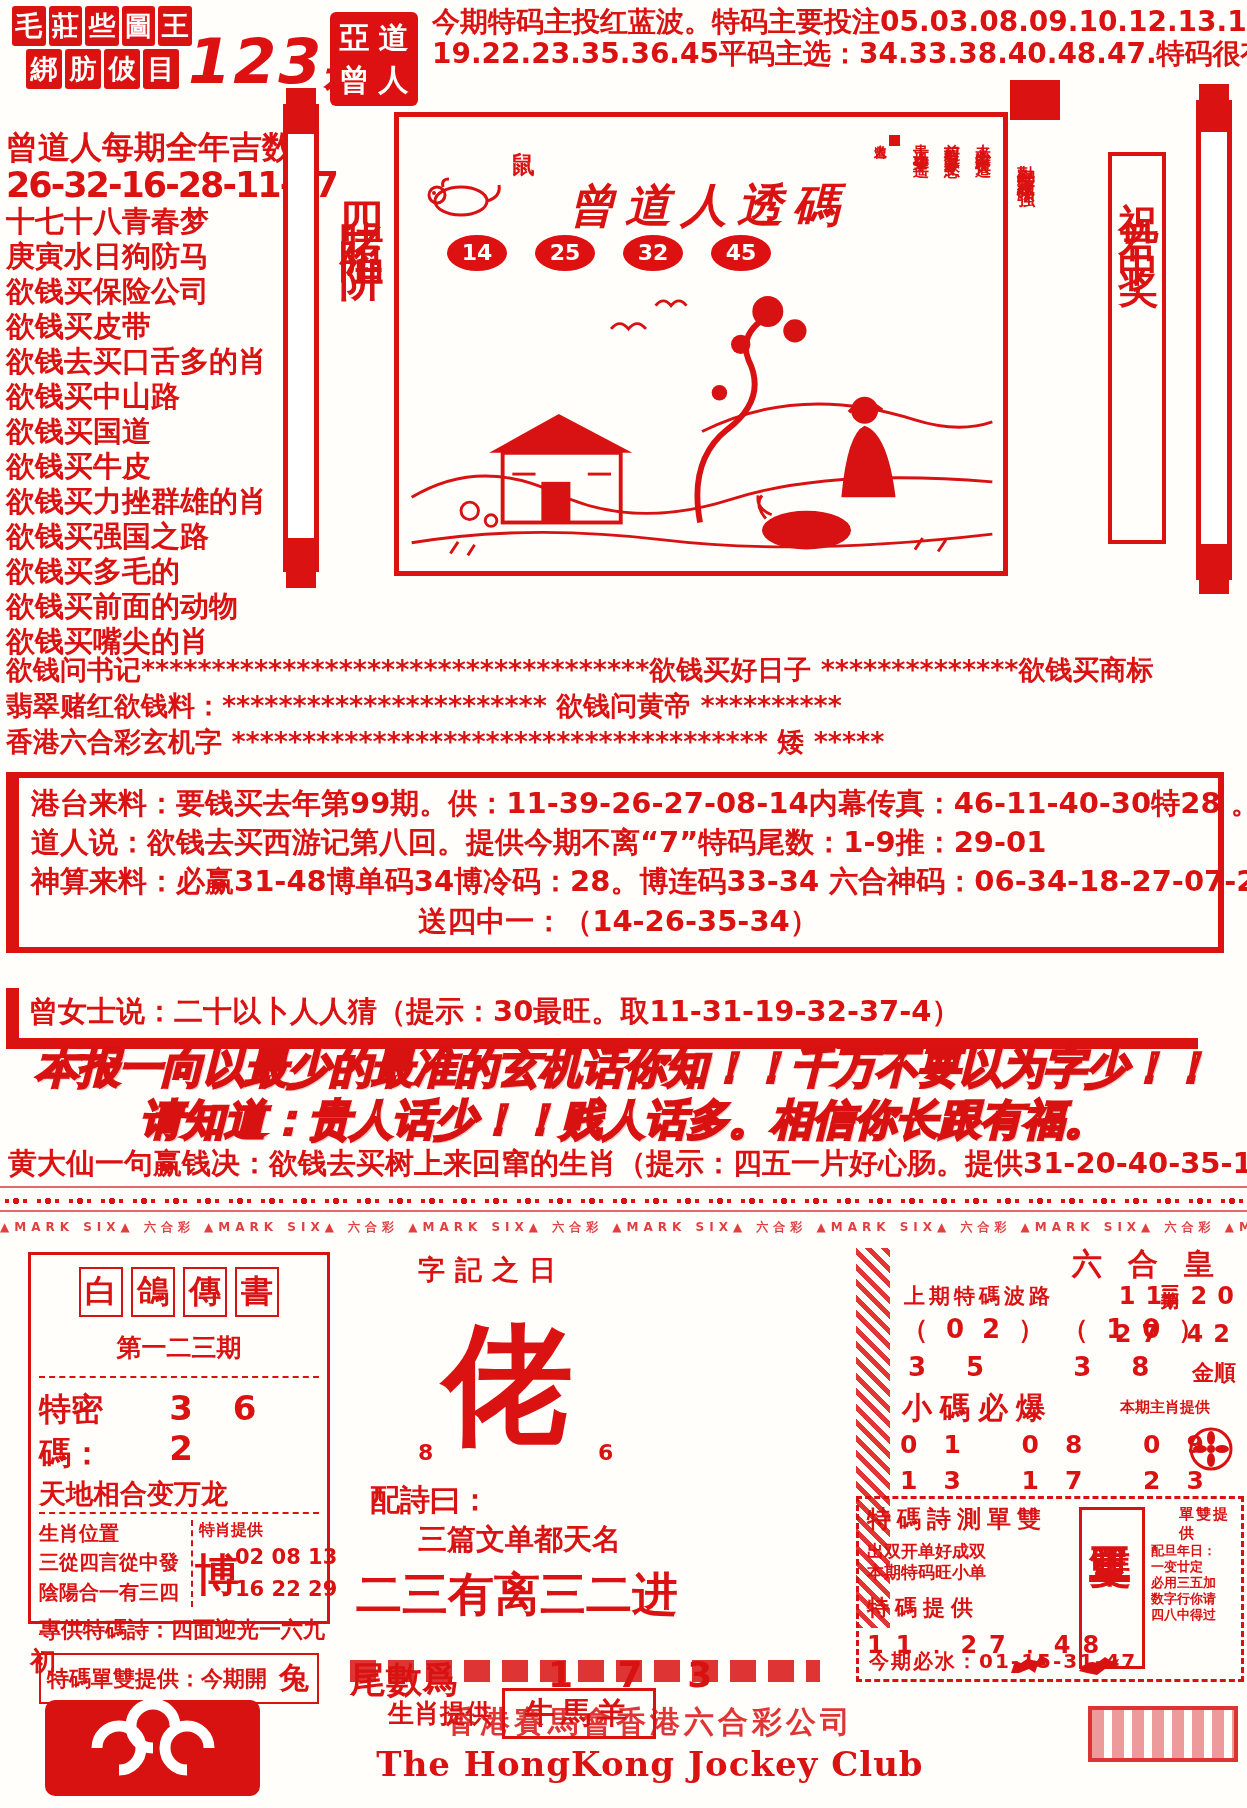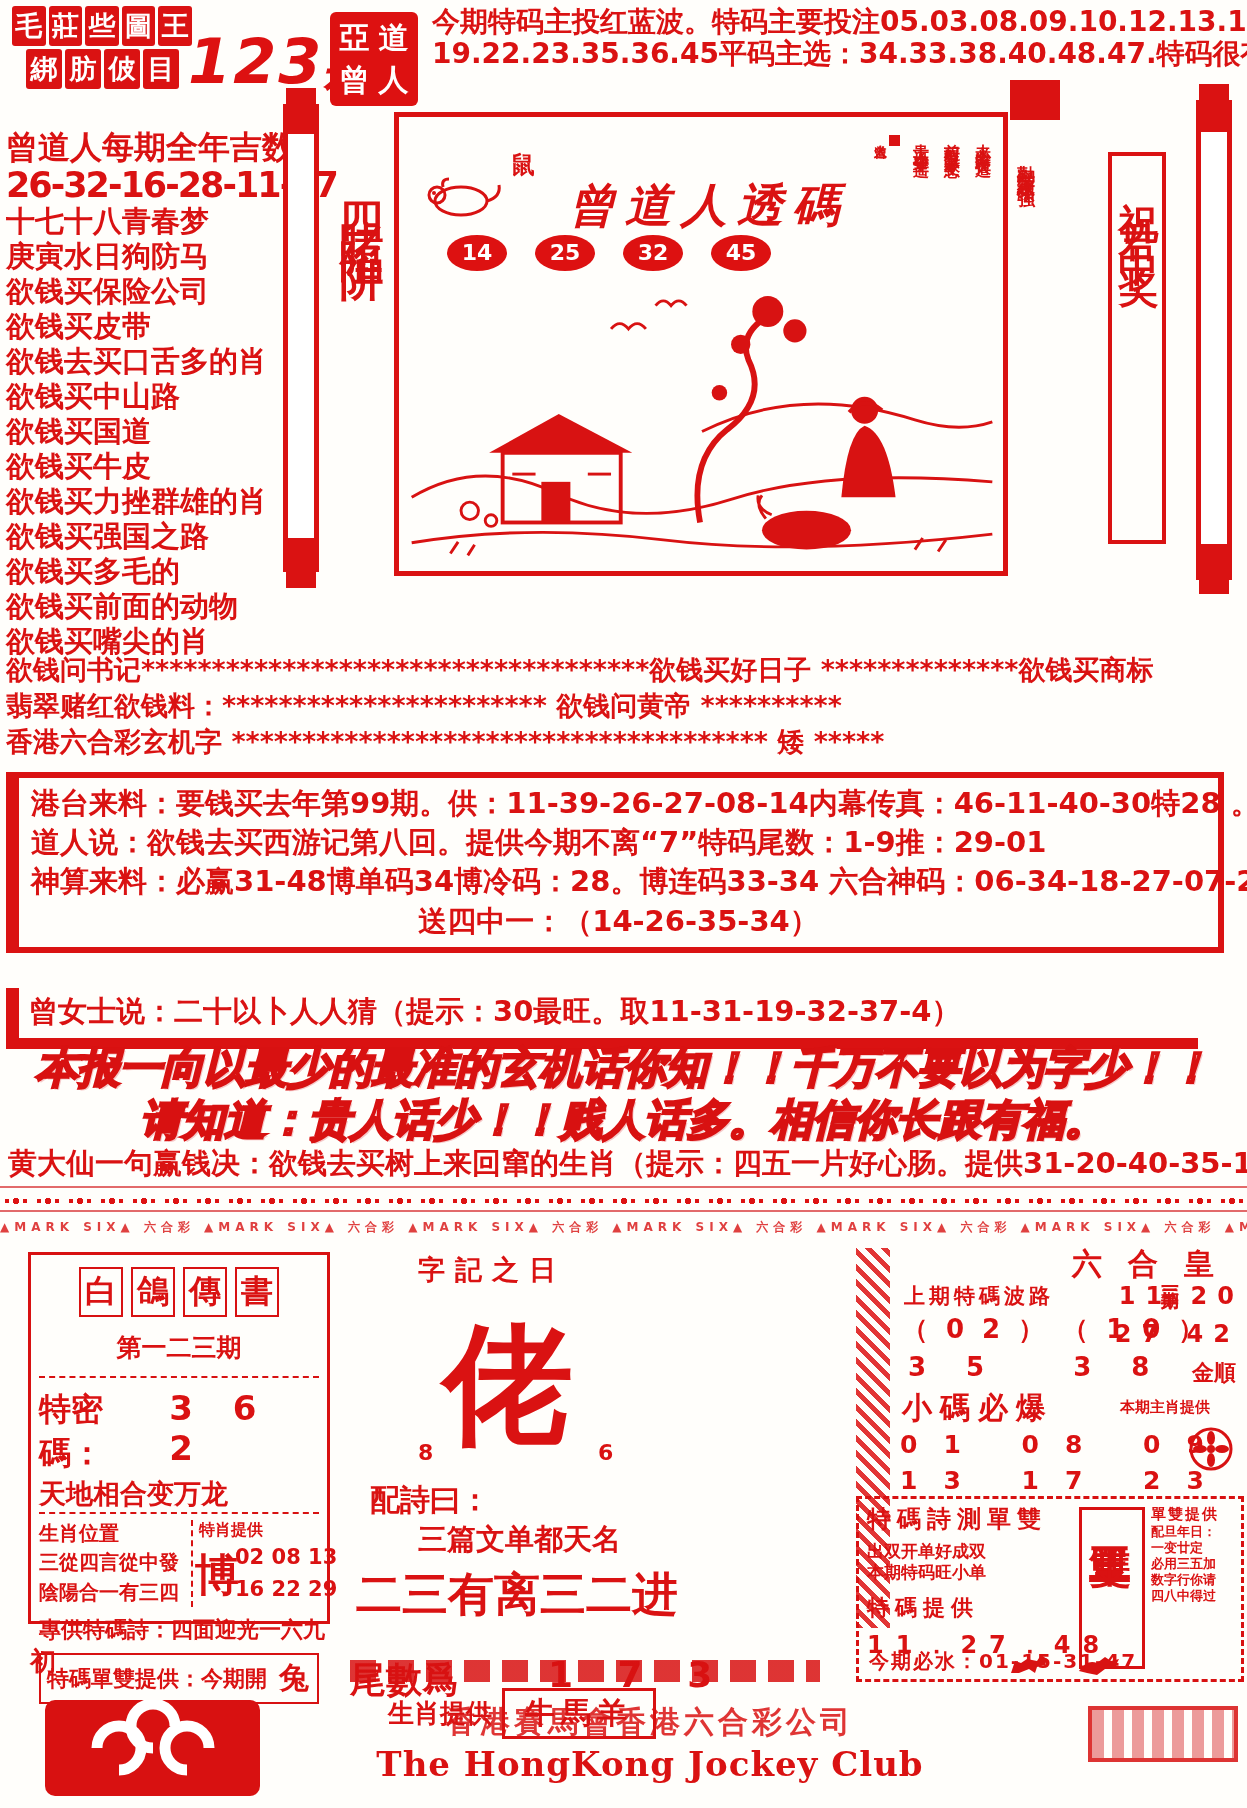--- a/index.html
+++ b/index.html
@@ -113,21 +113,21 @@
   .lh-flower { position:absolute; right:10px; top:178px; }
 
   .dsbox { position:absolute; left:856px; top:1496px; width:388px; height:186px; border:3px dashed #d81111; padding:4px 8px; }
   .ds-head { font-size:24px; font-weight:900; letter-spacing:6px; font-family:"DejaVu Serif",serif; }
   .ds-poem { font-size:17px; font-weight:700; line-height:21px; margin-top:6px; width:210px; }
   .ds-prov { font-size:22px; font-weight:900; letter-spacing:6px; margin-top:10px; font-family:Liberation Sans, sans-serif; }
   .ds-nums { font-size:24px; font-weight:900; letter-spacing:12px; margin-top:6px; }
   .ds-king { position:absolute; right:96px; top:8px; width:66px; height:162px; border:3px solid #d81111; text-align:center; }
   .ds-king .txt { writing-mode:vertical-rl; text-orientation:upright; font-size:42px; font-weight:900; font-family:"DejaVu Serif",serif; margin-top:4px; }
   .ds-side { position:absolute; right:6px; top:6px; width:84px; font-size:13px; font-weight:900; }
-  .ds-side .sl { font-size:15px; letter-spacing:2px; }
+  .ds-side .sl { font-size:15px; letter-spacing:2px;margin-left:28px; }
   .ds-side .nl { line-height:16px; font-weight:700; }
   .ds-bottom { position:absolute; left:10px; bottom:4px; font-size:20px; font-weight:900; letter-spacing:2px; }
   .ds-animals { position:absolute; right:120px; bottom:2px; display:flex; gap:26px; }
 
   
   .f-logo { position:absolute; left:45px; top:1700px; width:215px; height:96px; background:#d81111; border-radius:10px; }
   .f-line1 { position:absolute; left:330px; top:1702px; width:640px; text-align:center; font-size:30px; font-weight:900; letter-spacing:4px; opacity:.85; }
   .f-line2 { position:absolute; left:300px; top:1744px; width:700px; text-align:center; font-size:34px; font-weight:900; letter-spacing:1px; font-family:"DejaVu Serif",serif; }
   .f-right { position:absolute; left:1088px; top:1706px; width:150px; height:56px; border:4px solid #d81111; background:repeating-linear-gradient(90deg,#e98a8a 0 12px,transparent 12px 20px); opacity:.85; }
 

